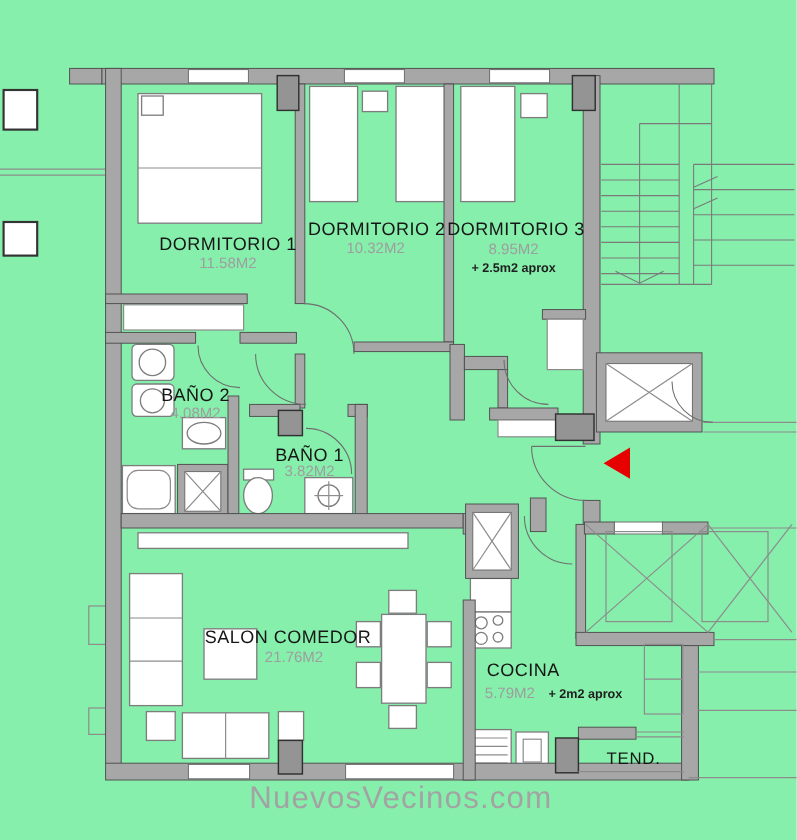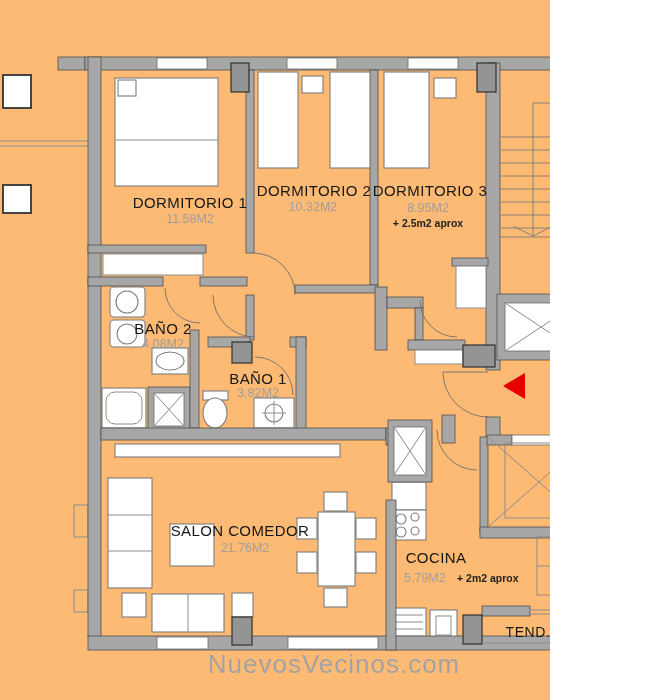--- a/index.html
+++ b/index.html
@@ -1,16 +1,16 @@
 <!DOCTYPE html>
 <html><head>
 <meta charset="utf-8">
 <style>
   html,body{margin:0;padding:0;background:#fff;}
-  .stage{position:relative;width:550px;height:700px;background:#fdba74;overflow:hidden;
+  .stage{position:relative;width:664px;height:700px;background:#86efac;overflow:hidden;
          font-family:"Liberation Sans",sans-serif;text-align:right;}
   svg{display:block;}
   .wall{fill:#a7a7a7;stroke:#4f4f4f;stroke-width:0.8;}
   .col{fill:#949494;stroke:#303030;stroke-width:1.2;}
   .win{fill:#ffffff;stroke:#6a6a6a;stroke-width:0.8;}
   .thin{fill:none;stroke:#8c8c8c;stroke-width:1;}
   .thinw{fill:#ffffff;stroke:#8c8c8c;stroke-width:1;}
   .fix{fill:#ffffff;stroke:#7d7d7d;stroke-width:1.1;}
   .arc{fill:none;stroke:#6f6f6f;stroke-width:0.9;}
   .stair{fill:none;stroke:#7a7a7a;stroke-width:0.9;}

